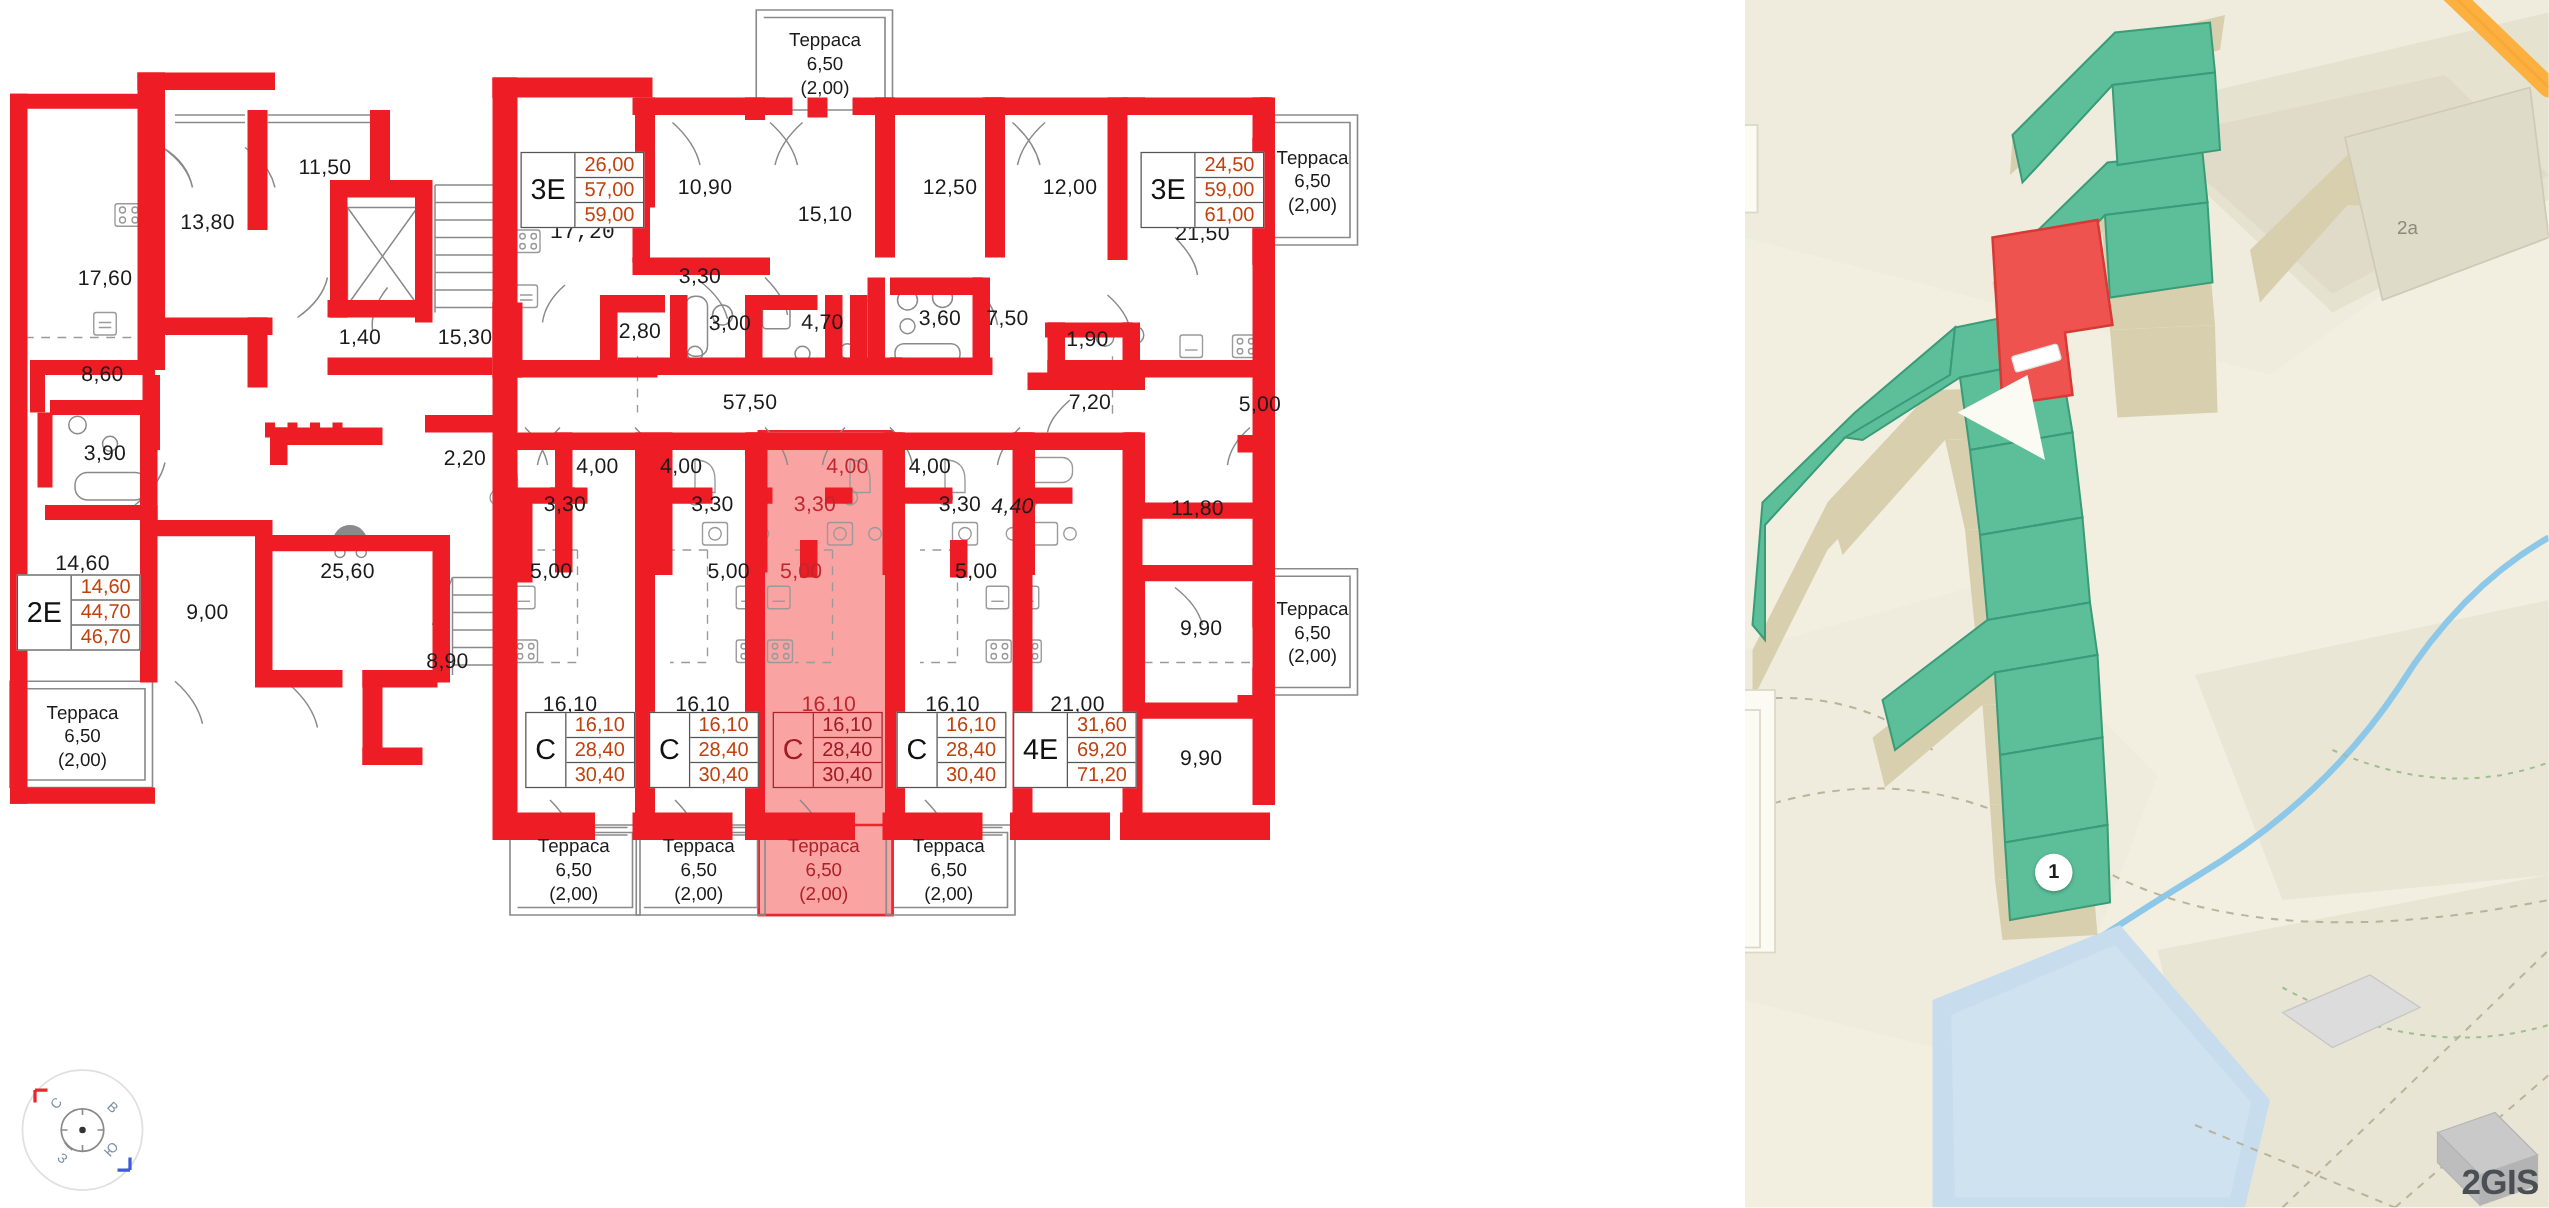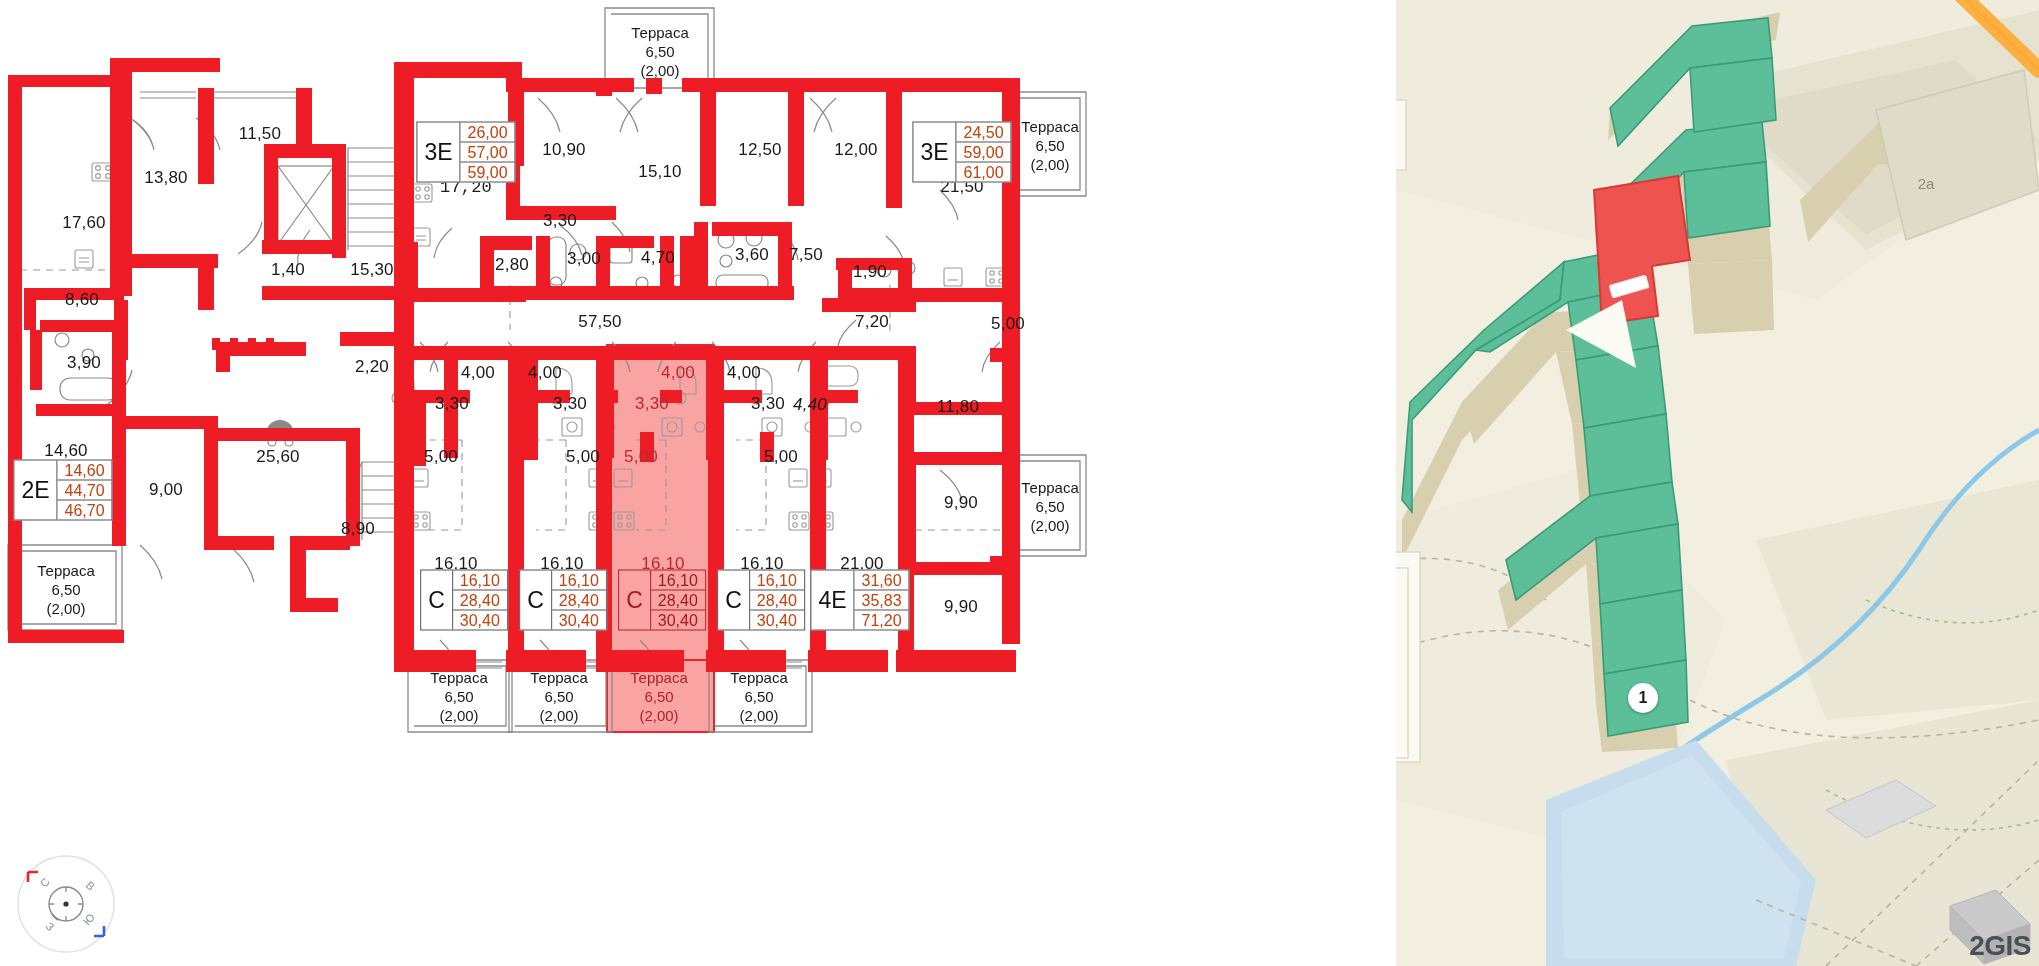--- a/index.html
+++ b/index.html
@@ -587,21 +587,21 @@
           <div class="bv">
             <div>16,10</div>
             <div>28,40</div>
             <div>30,40</div>
           </div>
         </div>
         <div class="badge" style="left: 860px; top: 600px;">
           <div class="bt">4Е</div>
           <div class="bv">
             <div>31,60</div>
-            <div>35,83</div>
+            <div>69,20</div>
             <div>71,20</div>
           </div>
         </div>
       </div>
 
     <svg id="compass" viewBox="0 0 104 104">
       <circle cx="52" cy="52" r="48" fill="#fff" stroke="#e0e0e0" stroke-width="1.4"></circle>
       <circle cx="52" cy="52" r="17" fill="none" stroke="#8a8a8a" stroke-width="1.4"></circle>
       <circle cx="52" cy="52" r="2.6" fill="#333"></circle>
       <path d="M52 35 v5 M52 64 v5 M35 52 h5 M64 52 h5" stroke="#8a8a8a" stroke-width="1.3"></path>

